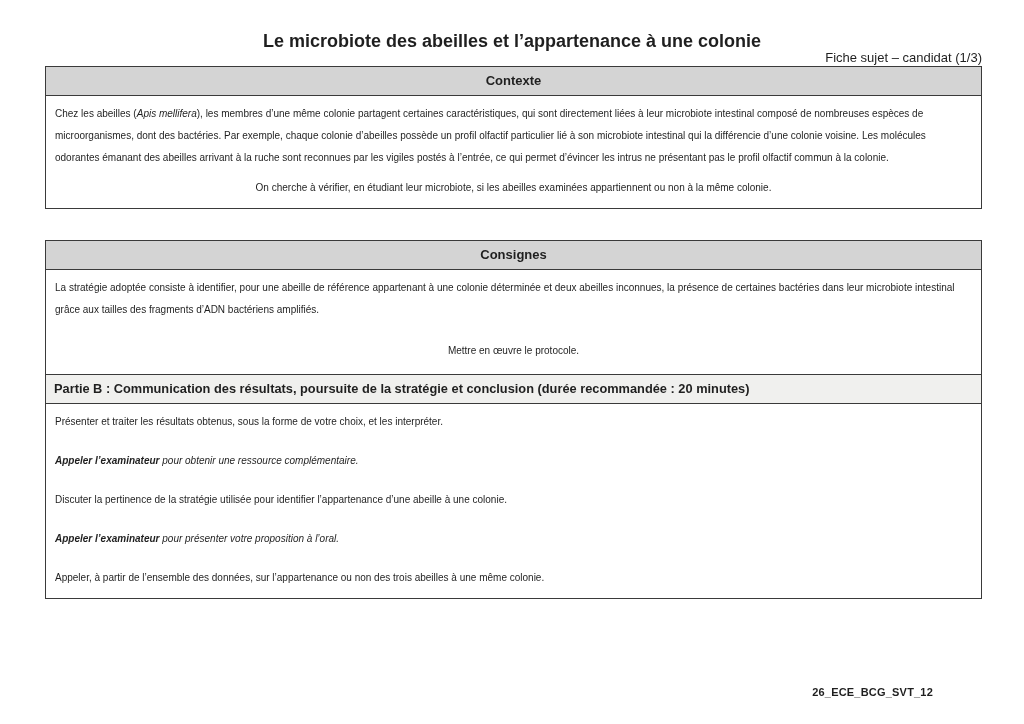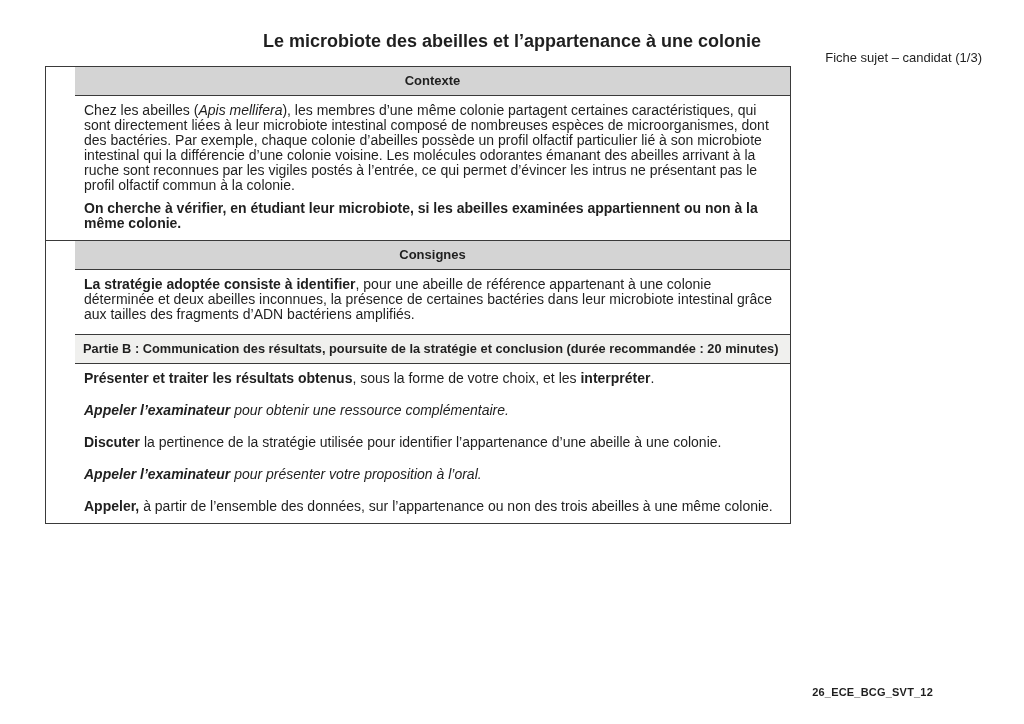--- a/index.html
+++ b/index.html
@@ -15,50 +15,49 @@
   }
   .doc-title {
     position: absolute; top: 31px; left: 0; width: 100%;
     text-align: center; font-size: 18px; font-weight: bold;
   }
   .doc-subtitle {
     position: absolute; top: 50px; right: 42px;
     font-size: 13px;
   }
   .section {
-    position: absolute; left: 45px; width: 746px;
+    position: absolute; left: 45px; width: 937px;
     border: 1.5px solid var(--border, #3a3a3a);
     background: #ffffff;
-    padding-left: 29px;
   }
   .section--context  { top: 66px; }
   .section--consignes{ top: 240px; }
   .section-header {
     background: var(--header-bg, #d4d4d4);
     border-bottom: 1.5px solid var(--border, #3a3a3a);
     text-align: center; font-weight: bold; font-size: 13px;
     padding: 6px 8px 7px;
   }
   .subheader {
     background: var(--subheader-bg, #f0f0ee);
     border-bottom: 1.5px solid var(--border, #3a3a3a);
     font-weight: bold; font-size: 12.8px;
     padding: 6px 8px 7px;
   }
   .subheader--b { border-top: 1.5px solid var(--border, #3a3a3a); margin-top: -1.5px; }
   .section-body {
     padding: 7px 9px 9px;
-    font-size: 14px; line-height: 15px;
+    font-size: 10px; line-height: 22px;
   }
   .section-body--a { border-bottom: 0; padding-bottom: 13px; }
   .section-body p { margin: 0; }
   .mt  { margin-top: 8px !important; }
   .mt2 { margin-top: 19px !important; }
   .mt3 { margin-top: 17px !important; }
-  .bold   { font-weight: bold; }
+  .bold   { font-weight: normal; text-align: center; }
   .italic { font-style: italic; }
   .center { }
   .bi     { font-weight: bold; font-style: italic; }
   .footer-code {
     position: absolute; top: 686px; right: 91px;
     font-size: 11px; font-weight: bold; letter-spacing: 0.2px;
   }
 </style>
 </head>
 <body>
@@ -79,20 +78,21 @@
   </div>
 
   <div class="section section--consignes">
     <div class="section-header">
       <span>Consignes</span>
     </div>
 
 
     <div class="section-body section-body--a">
       <p><span class="bold">La stratégie adoptée consiste à identifier</span><span>, pour une abeille de référence appartenant à une colonie déterminée et deux abeilles inconnues, la présence de certaines bactéries dans leur microbiote intestinal grâce aux tailles des fragments d’ADN bactériens amplifiés.</span></p>
+      <p class="bold mt2">Mettre en œuvre le protocole.</p>
     </div>
 
     <div class="subheader subheader--b">Partie B : Communication des résultats, poursuite de la stratégie et conclusion (durée recommandée : 20 minutes)</div>
 
     <div class="section-body">
       <p><span class="bold">Présenter et traiter les résultats obtenus</span><span>, sous la forme de votre choix, et les </span><span class="bold">interpréter</span><span>.</span></p>
 
       <p class="center mt3"><span class="bi">Appeler l’examinateur</span><span class="italic"> pour obtenir une ressource complémentaire.</span></p>
 
       <p class="mt3"><span class="bold">Discuter</span><span> la pertinence de la stratégie utilisée pour identifier l’appartenance d’une abeille à une colonie.</span></p>

